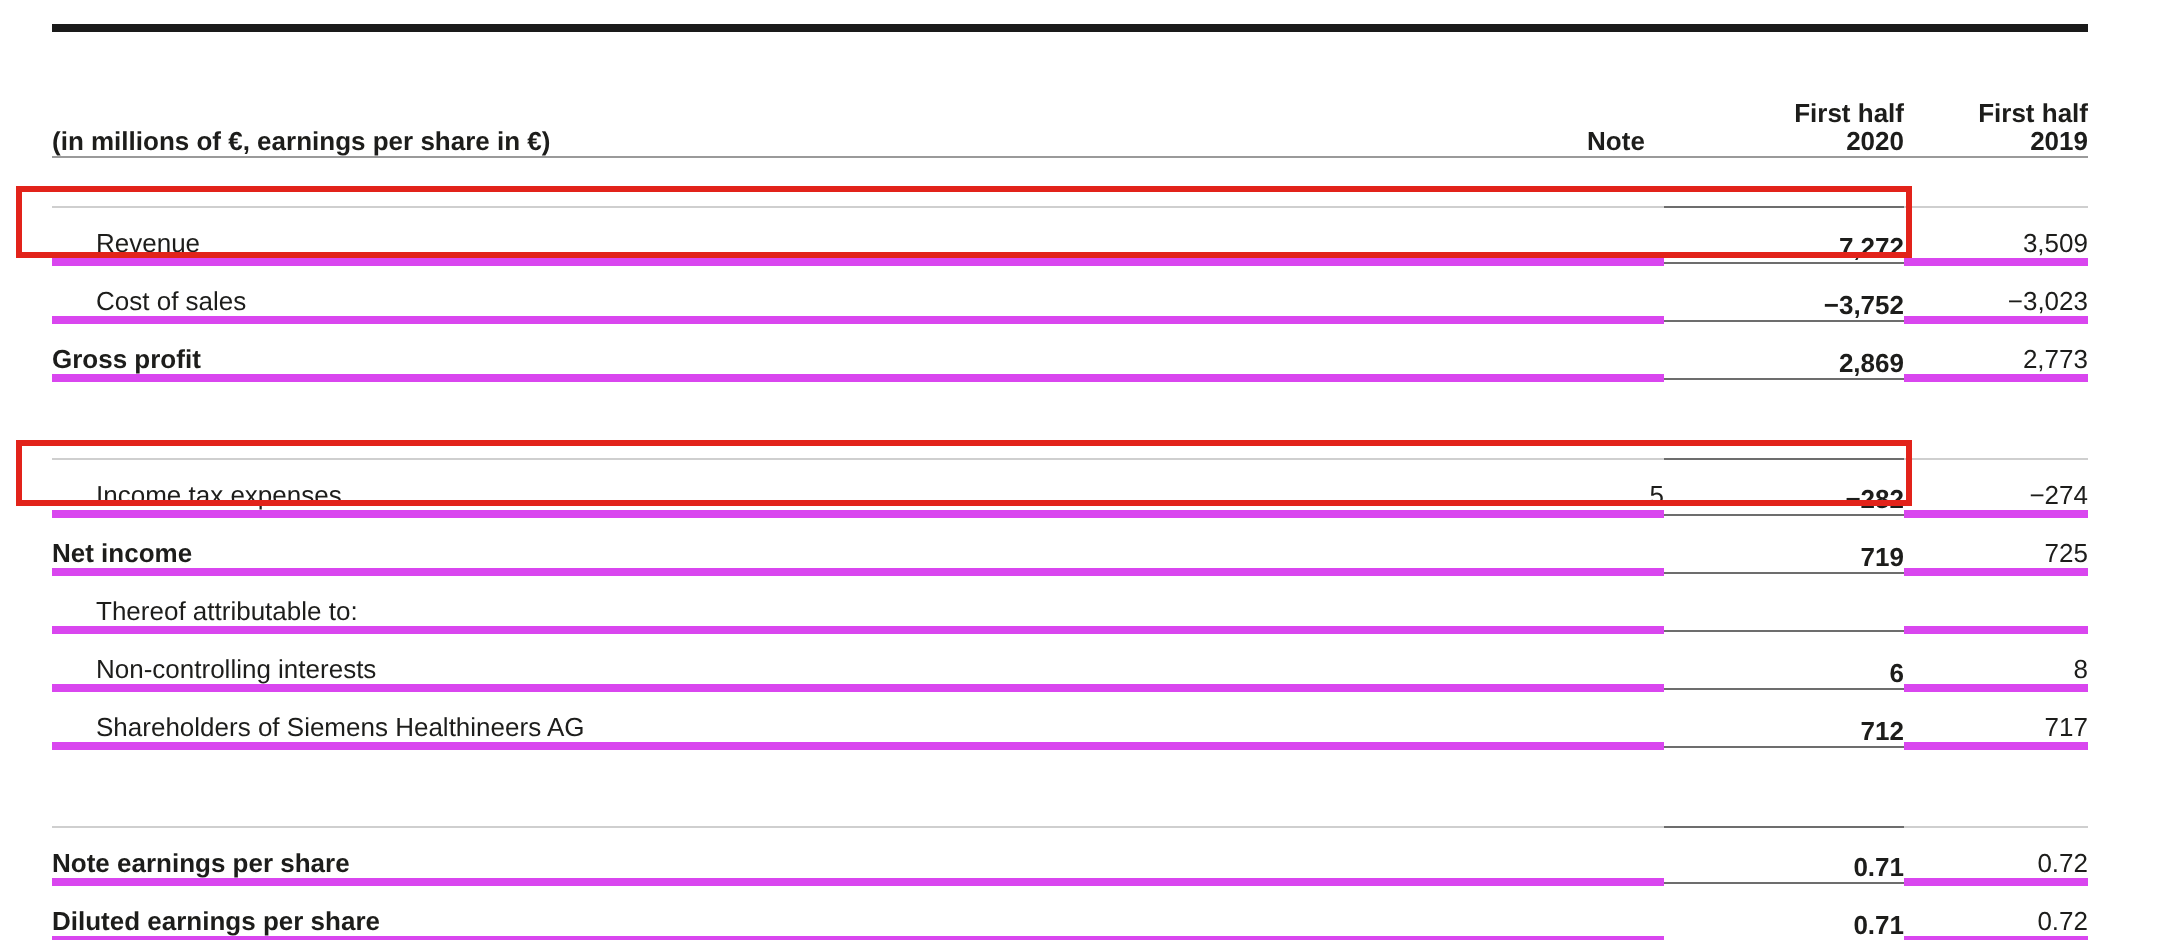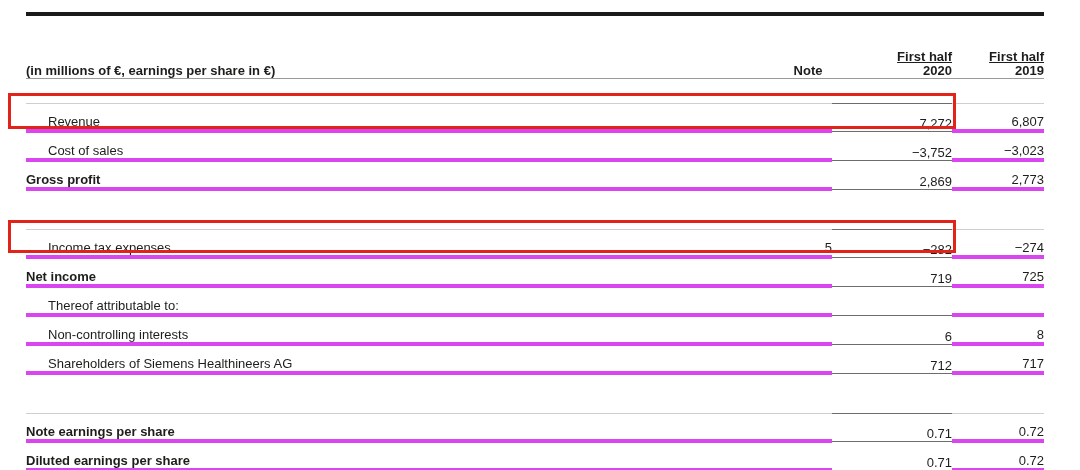--- a/index.html
+++ b/index.html
@@ -55,21 +55,21 @@
   .hdr-cell {
     font-weight: bold;
     font-size: 12.5px;
     line-height: 14px;
     color: #1d1d1b;
     padding-bottom: 5px;
   }
   .hdr-label { text-align: left; padding-left: 2px; }
   .hdr-num   { text-align: right; padding-right: 6px; }
   .hdr-note  { text-align: center; padding-right: 9px; }
-  .hdr-top   { display: block; text-decoration: underline; }
+  .hdr-top   { display: block; }
   .hdr-bot   { display: block; }
   tr.header-row td { border-bottom: 1.6px solid #9a9a9a; height: 44px; }
 
   
   tr.data-row td {
     height: 25px;
     border-bottom: 4px solid #d946ef;
   }
   tr.data-row td.cell-y1 {
     border-bottom: 1.8px solid #6d6d6d;
@@ -88,21 +88,21 @@
   td.cell-note {
     text-align: right;
     font-size: 12.5px;
     color: #1d1d1b;
     padding-right: 9px;
     padding-bottom: 3px;
   }
   td.cell-y1 {
     text-align: right;
     font-size: 13.2px;
-    font-weight: normal;
+    font-weight: bold;
     color: #1d1d1b;
     padding-right: 6px;
     padding-bottom: 3px;
   }
   td.cell-y2 {
     text-align: right;
     font-size: 13.2px;
     color: #8d8d8d;
     padding-right: 0px;
     padding-bottom: 3px;
@@ -176,21 +176,21 @@
         <td></td>
         <td></td>
         <td class="cell-y1"></td>
         <td></td>
       </tr>
 
       <tr class="data-row">
         <td class="cell-label indent">Revenue</td>
         <td class="cell-note"></td>
         <td class="cell-y1">7,272</td>
-        <td class="cell-y2">6,807</td>
+        <td class="cell-y2">3,509</td>
       </tr>
 
       <tr class="data-row">
         <td class="cell-label indent">Cost of sales</td>
         <td class="cell-note"></td>
         <td class="cell-y1">−3,752</td>
         <td class="cell-y2">−3,023</td>
       </tr>
 
       <tr class="data-row">

